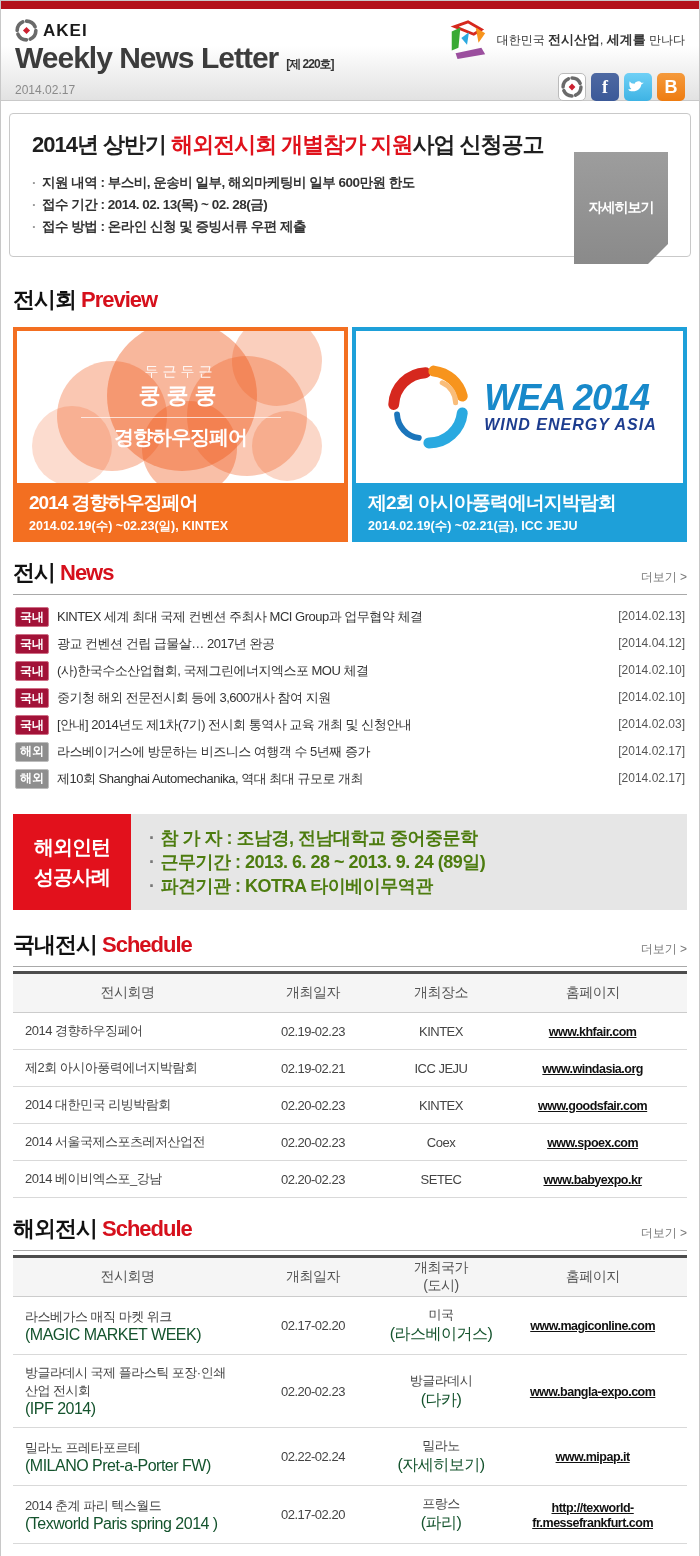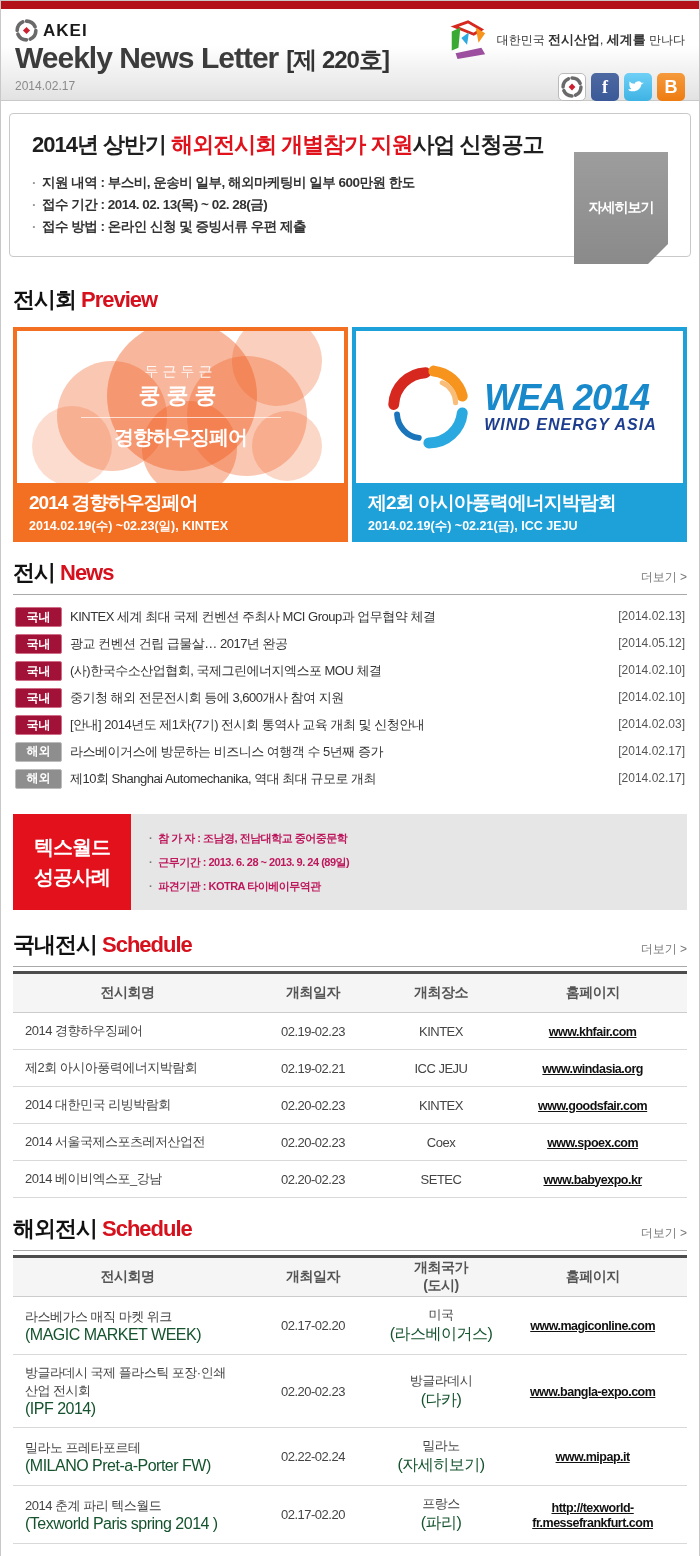--- a/index.html
+++ b/index.html
@@ -5,21 +5,21 @@
   * { margin:0; padding:0; box-sizing:border-box; }
   body { background:#e9e9e9; font-family:"Liberation Sans","DejaVu Sans",sans-serif; width:700px; }
   .page { width:700px; background:#fff; border:1px solid #c8c8c8; }
 
   
   .topbar { height:8px; background:#b3121a; }
   .header { position:relative; height:92px; background:linear-gradient(#ffffff 40%, #e2e2e2); border-bottom:1px solid #c9c9c9; padding:10px 14px 0 14px; }
   .brand-row { display:flex; align-items:center; gap:5px; }
   .brand-txt { font-size:17px; font-weight:bold; color:#1a1a1a; letter-spacing:1px; }
   .nl-title { font-size:30px; color:#3c3c3c; font-weight:bold; letter-spacing:-1px; line-height:32px; }
-  .nl-title .issue { font-size:24px; color:#333; font-weight:bold; margin-left:8px; }
+  .nl-title .issue { font-size:12px; color:#333; font-weight:bold; margin-left:8px; }
   .nl-date { font-size:12px; color:#8a8a8a; margin-top:3px; }
   .head-right { position:absolute; right:14px; top:10px; text-align:right; }
   .slogan-row { display:flex; align-items:center; gap:8px; justify-content:flex-end; }
   .slogan { font-size:12px; color:#333; }
   .slogan b { font-size:13px; }
   .social-row { display:flex; gap:5px; justify-content:flex-end; margin-top:12px; }
   .sicon { width:28px; height:28px; border-radius:5px; display:flex; align-items:center; justify-content:center; font-weight:bold; color:#fff; font-size:18px; cursor:pointer; }
   .sicon.akei { background:#fff; border:1px solid #bbb; }
   .sicon.fb { background:linear-gradient(#4e69a2,#3b5998); font-family:"Liberation Serif",serif; }
   .sicon.tw { background:linear-gradient(#6fd0f6,#3eb3e4); }
@@ -60,36 +60,36 @@
   .khf-line { width:200px; border-top:1px solid rgba(255,255,255,.7); margin:6px 0; }
   .khf-t3 { font-size:20px; font-weight:bold; letter-spacing:-1px; }
   .wea-wrap { position:absolute; inset:0; display:flex; align-items:center; justify-content:center; gap:10px; }
   .wea-texts { text-align:left; }
   .wea-main { font-size:36px; font-weight:bold; font-style:italic; color:#1889ca; letter-spacing:-1px; line-height:36px; }
   .wea-sub { font-size:16px; font-weight:bold; font-style:italic; color:#1d3d8f; letter-spacing:1px; }
 
   
   .news-list { padding:8px 2px 14px 2px; }
   .news-item { display:flex; align-items:center; gap:8px; line-height:27px; cursor:pointer; }
-  .badge { width:47px; text-align:center; font-size:12px; font-weight:bold; color:#fff; border-radius:2px; line-height:18px; flex:none; }
+  .badge { width:34px; text-align:center; font-size:12px; font-weight:bold; color:#fff; border-radius:2px; line-height:18px; flex:none; }
   .badge.dom { background:#a21238; border:1px solid #cf6e86; }
   .badge.ovs { background:#8e8e8e; border:1px solid #bcbcbc;font-family:Liberation Mono, monospace; }
   .news-title { font-size:13px; color:#333; letter-spacing:-0.5px; flex:1; white-space:nowrap; overflow:hidden; }
   .news-date { font-size:12px; color:#555; flex:none; }
 
   
   .intern { display:flex; margin:8px 12px 4px 12px; }
   .intern-label { width:118px; background:#e2111c; color:#fff; display:flex; flex-direction:column; align-items:center; justify-content:center; font-size:20px; font-weight:bold; letter-spacing:-1px; line-height:30px; flex:none; }
   .intern-body { flex:1; background:#e6e6e6; padding:12px 18px; }
-  .intern-body div { font-size:11px; font-weight:bold; color:#be185d; line-height:24px; letter-spacing:-0.5px; }
+  .intern-body div { font-size:18px; font-weight:bold; color:#4d7c0f; line-height:24px; letter-spacing:-0.5px; }
   .intern-body div::before { content:"·"; color:#777; margin-right:6px; }
 
   
   table.sched { width:100%; border-collapse:collapse; margin-top:4px; border-top:3px solid #4d4d4d; }
-  table.sched th { background:#f5f5f5; color:#555; font-size:14px; font-weight:bold; height:40px; border-bottom:1px solid #ccc; letter-spacing:-0.5px; }
+  table.sched th { background:#f5f5f5; color:#555; font-size:14px; font-weight:normal; height:40px; border-bottom:1px solid #ccc; letter-spacing:-0.5px; }
   table.sched td { font-size:13px; color:#444; text-align:center; border-bottom:1px solid #d9d9d9; padding:9px 4px; letter-spacing:-0.5px; }
   table.sched td.nm { text-align:left; padding-left:12px; }
   .sub { font-size:16px; color:#14532d; }
   a.site { color:#111; font-size:12.5px; text-decoration:underline; font-weight:bold; cursor:pointer; }
   .c-name { width:34%; } .c-date { width:21%; } .c-venue { width:17%; } .c-site { width:28%; }
 </style>
 </head>
 <body>
 
 <svg width="0" height="0" style="position:absolute">
@@ -223,21 +223,21 @@
     </div>
     <div class="news-list">
       <div class="news-item">
         <span class="badge dom">국내</span>
         <span class="news-title">KINTEX 세계 최대 국제 컨벤션 주최사 MCI Group과 업무협약 체결</span>
         <span class="news-date">[2014.02.13]</span>
       </div>
       <div class="news-item">
         <span class="badge dom">국내</span>
         <span class="news-title">광교 컨벤션 건립 급물살… 2017년 완공</span>
-        <span class="news-date">[2014.05.12]</span>
+        <span class="news-date">[2014.04.12]</span>
       </div>
       <div class="news-item">
         <span class="badge dom">국내</span>
         <span class="news-title">(사)한국수소산업협회, 국제그린에너지엑스포 MOU 체결</span>
         <span class="news-date">[2014.02.10]</span>
       </div>
       <div class="news-item">
         <span class="badge dom">국내</span>
         <span class="news-title">중기청 해외 전문전시회 등에 3,600개사 참여 지원</span>
         <span class="news-date">[2014.02.10]</span>
@@ -255,21 +255,21 @@
       <div class="news-item">
         <span class="badge ovs">해외</span>
         <span class="news-title">제10회 Shanghai Automechanika, 역대 최대 규모로 개최</span>
         <span class="news-date">[2014.02.17]</span>
       </div>
     </div>
   </div>
 
   <div class="intern">
     <div class="intern-label">
-      <span>텍스월드</span>
+      <span>해외인턴</span>
       <span>성공사례</span>
     </div>
     <div class="intern-body">
       <div>참 가  자 : 조남경, 전남대학교 중어중문학</div>
       <div>근무기간 : 2013. 6. 28 ~ 2013. 9. 24 (89일)</div>
       <div>파견기관 : KOTRA 타이베이무역관</div>
     </div>
   </div>
 
   <div class="section">

